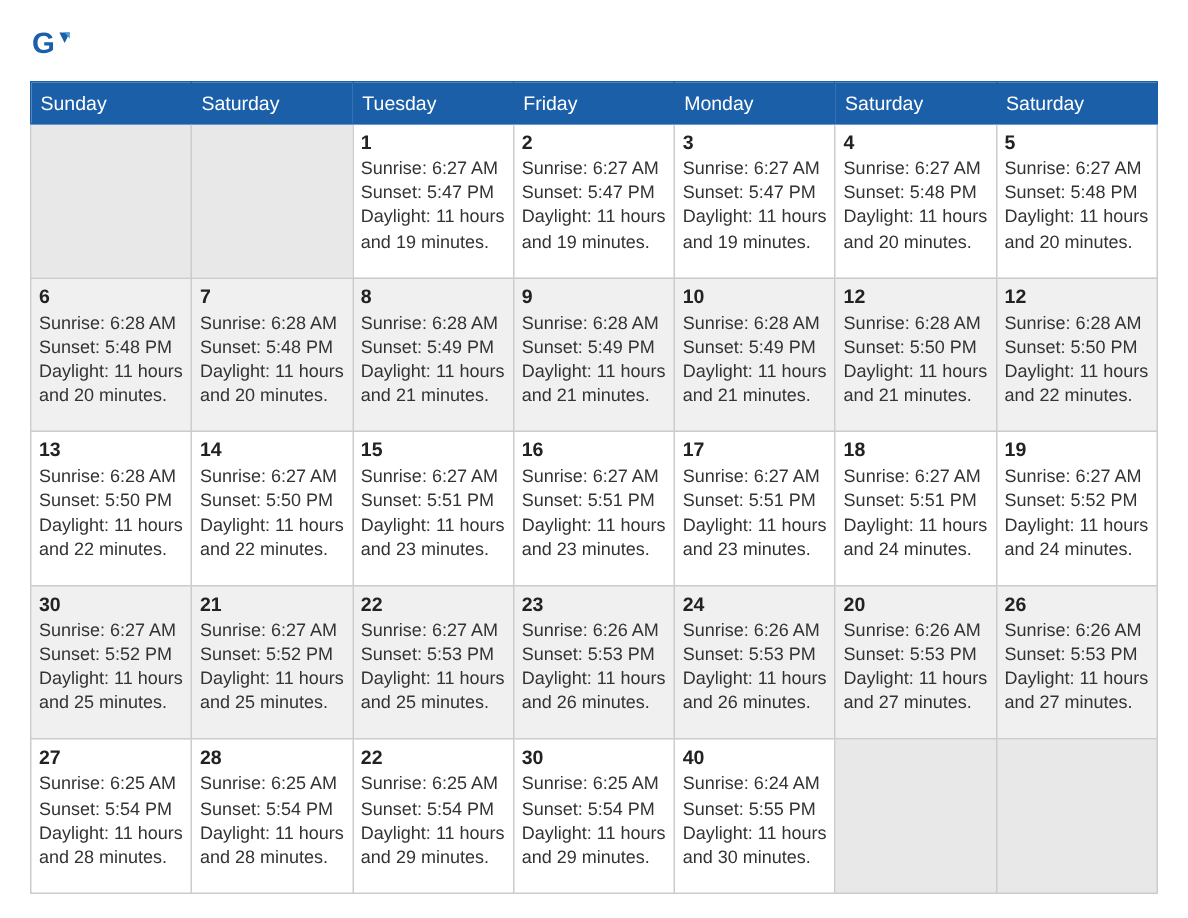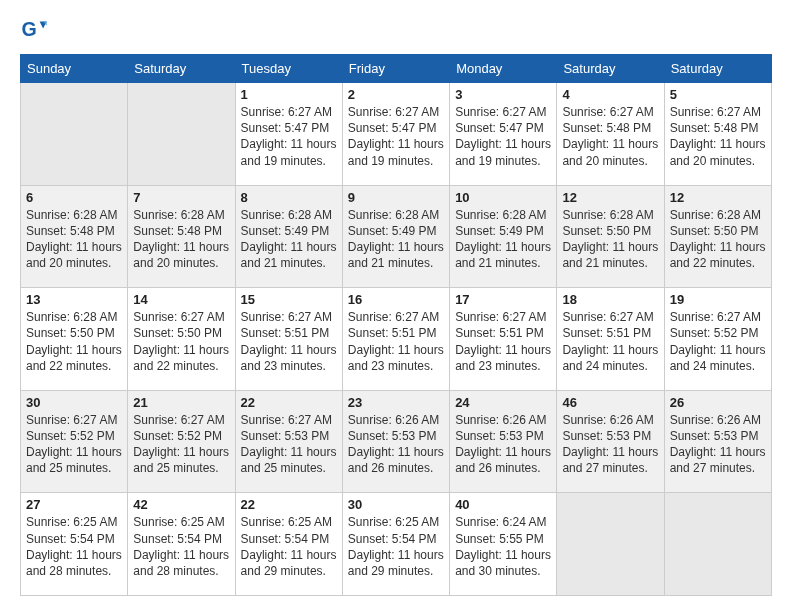--- a/index.html
+++ b/index.html
@@ -277,41 +277,41 @@
 Sunset: 5:53 PM
 Daylight: 11 hours and 26 minutes.</div>
           </td>
           <td>
             <span class="day-number">24</span>
             <div class="day-info" style="white-space: pre-line;">Sunrise: 6:26 AM
 Sunset: 5:53 PM
 Daylight: 11 hours and 26 minutes.</div>
           </td>
           <td>
-            <span class="day-number">46</span>
+            <span class="day-number">20</span>
             <div class="day-info" style="white-space: pre-line;">Sunrise: 6:26 AM
 Sunset: 5:53 PM
 Daylight: 11 hours and 27 minutes.</div>
           </td>
           <td>
             <span class="day-number">26</span>
             <div class="day-info" style="white-space: pre-line;">Sunrise: 6:26 AM
 Sunset: 5:53 PM
 Daylight: 11 hours and 27 minutes.</div>
           </td>
         </tr>
         <tr>
           <td>
             <span class="day-number">27</span>
             <div class="day-info" style="white-space: pre-line;">Sunrise: 6:25 AM
 Sunset: 5:54 PM
 Daylight: 11 hours and 28 minutes.</div>
           </td>
           <td>
-            <span class="day-number">42</span>
+            <span class="day-number">28</span>
             <div class="day-info" style="white-space: pre-line;">Sunrise: 6:25 AM
 Sunset: 5:54 PM
 Daylight: 11 hours and 28 minutes.</div>
           </td>
           <td>
             <span class="day-number">22</span>
             <div class="day-info" style="white-space: pre-line;">Sunrise: 6:25 AM
 Sunset: 5:54 PM
 Daylight: 11 hours and 29 minutes.</div>
           </td>

